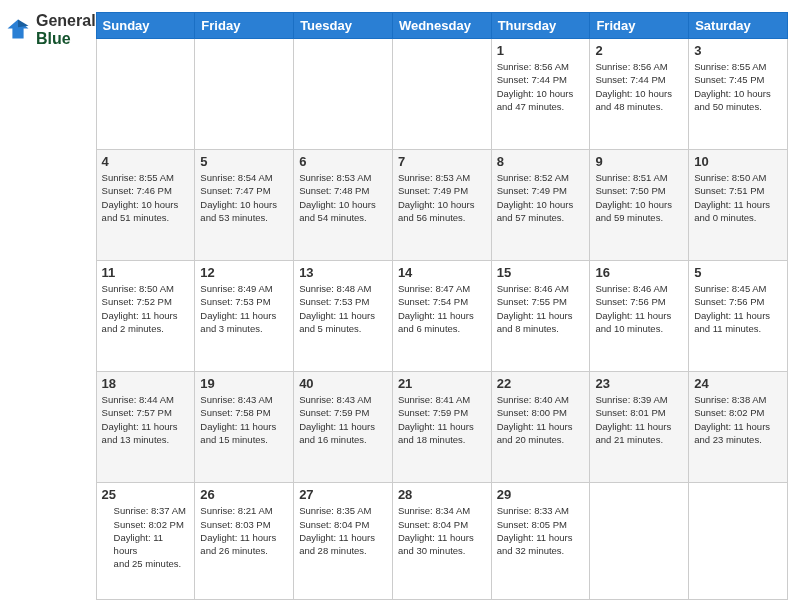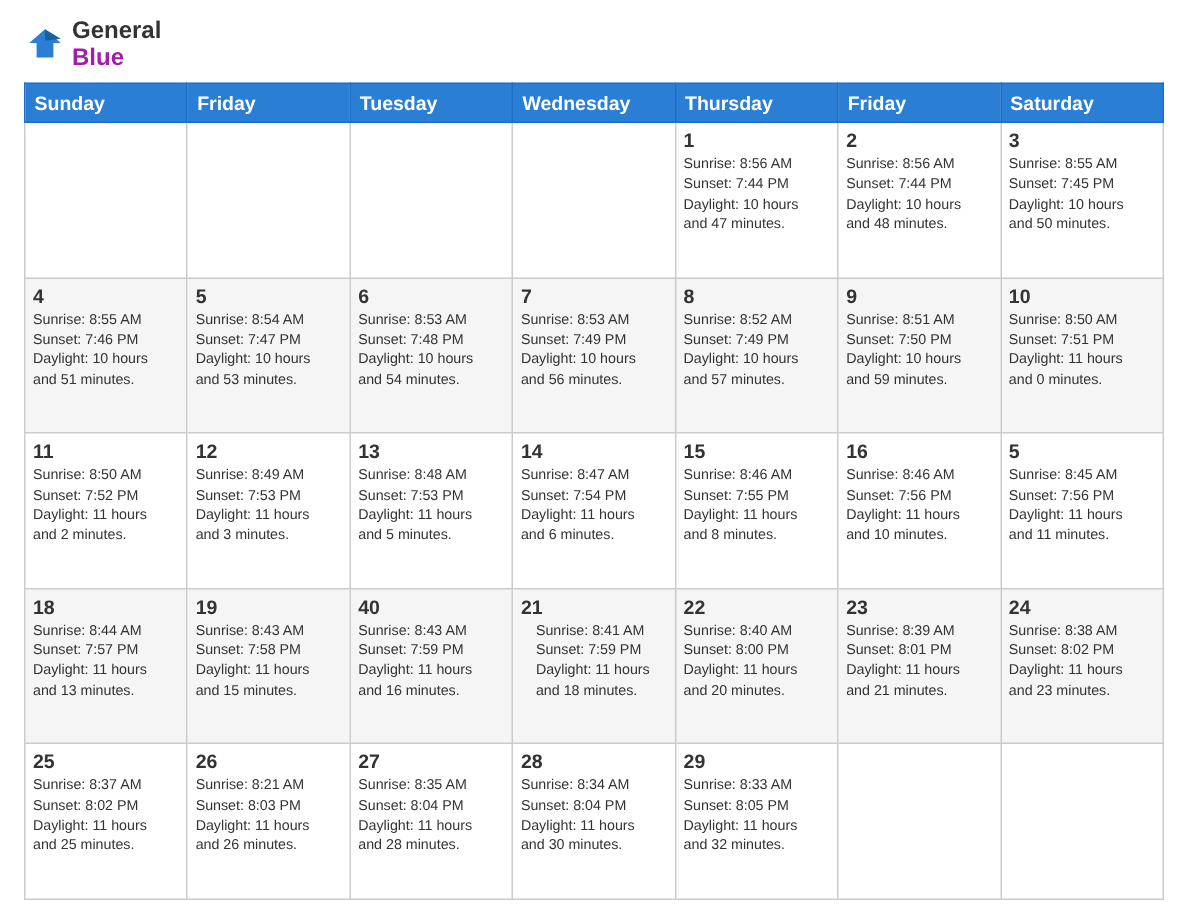--- a/index.html
+++ b/index.html
@@ -6,23 +6,23 @@
     body {
       font-family: Arial, sans-serif;
       background: #fff;
       width: 792px;
       height: 612px;
       overflow: hidden;
     }
     .page {
       width: 792px;
       height: 612px;
-      padding: 12px 16px;
+      padding: 12px 4px;
       display: flex;
-      flex-direction: column;
+      flex-direction: row;
     }
     .header {
       display: flex;
       justify-content: space-between;
       align-items: flex-start;
       margin-bottom: 8px;
     }
     .logo {
       display: flex;
       align-items: center;
@@ -93,21 +93,21 @@
 
 <div class="page">
   <div class="header">
     <div class="logo">
       <svg class="logo-bird" viewBox="0 0 40 40">
         <polygon points="20,5 35,18 28,18 28,32 12,32 12,18 5,18" fill="#2a7fd4"></polygon>
         <polygon points="20,5 35,14 20,16" fill="#1a5fa0"></polygon>
       </svg>
       <div>
         <div style="font-size:16px;font-weight:bold;color:#333;line-height:1.1">General</div>
-        <div style="font-size:16px;font-weight:bold;color:#a21caf;line-height:1.1">Blue</div>
+        <div style="font-size:16px;font-weight:bold;color:#14532d;line-height:1.1">Blue</div>
       </div>
     </div>
     <div class="title-section">
       <div class="month-title"></div>
       <div class="location"></div>
     </div>
   </div>
 
   <table class="calendar">
     <thead>
@@ -268,21 +268,21 @@
           </td>
           <td>
             <span class="day-num">40</span>
             <div class="day-info" style="white-space: pre-line;">Sunrise: 8:43 AM
 Sunset: 7:59 PM
 Daylight: 11 hours
 and 16 minutes.</div>
           </td>
           <td>
             <span class="day-num">21</span>
-            <div class="day-info" style="white-space: pre-line; margin-left: 10px;">Sunrise: 8:41 AM
+            <div class="day-info" style="white-space: pre-line;">Sunrise: 8:41 AM
 Sunset: 7:59 PM
 Daylight: 11 hours
 and 18 minutes.</div>
           </td>
           <td>
             <span class="day-num">22</span>
             <div class="day-info" style="white-space: pre-line;">Sunrise: 8:40 AM
 Sunset: 8:00 PM
 Daylight: 11 hours
 and 20 minutes.</div>
@@ -298,21 +298,21 @@
             <span class="day-num">24</span>
             <div class="day-info" style="white-space: pre-line;">Sunrise: 8:38 AM
 Sunset: 8:02 PM
 Daylight: 11 hours
 and 23 minutes.</div>
           </td>
         </tr>
         <tr>
           <td>
             <span class="day-num">25</span>
-            <div class="day-info" style="white-space: pre-line;">Sunrise: 8:37 AM
+            <div class="day-info" style="white-space: pre-line; margin-left: 12px;">Sunrise: 8:37 AM
 Sunset: 8:02 PM
 Daylight: 11 hours
 and 25 minutes.</div>
           </td>
           <td>
             <span class="day-num">26</span>
             <div class="day-info" style="white-space: pre-line;">Sunrise: 8:21 AM
 Sunset: 8:03 PM
 Daylight: 11 hours
 and 26 minutes.</div>

